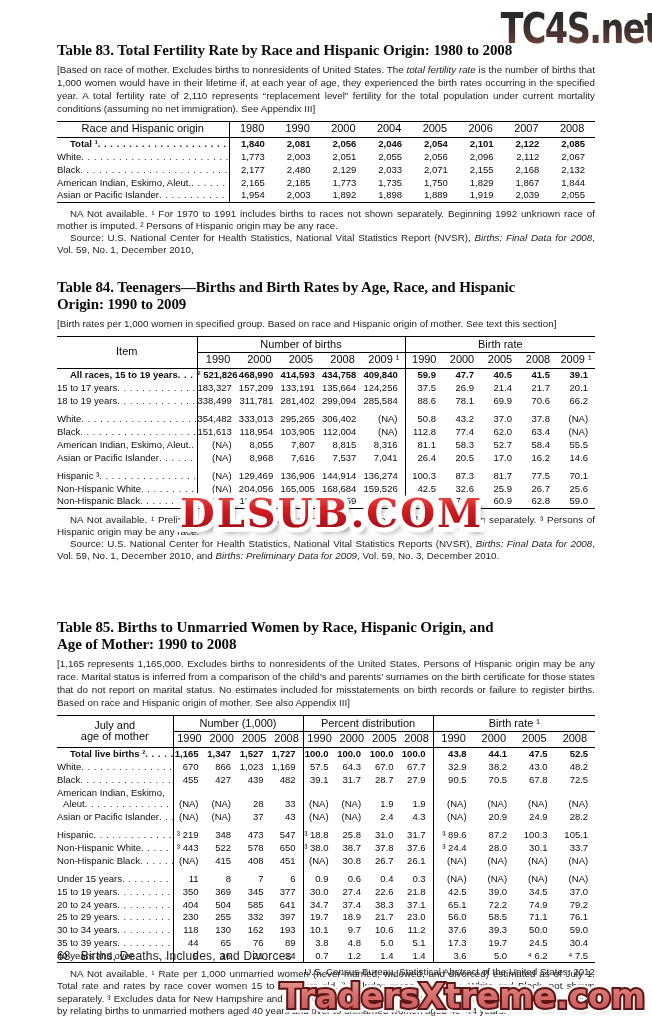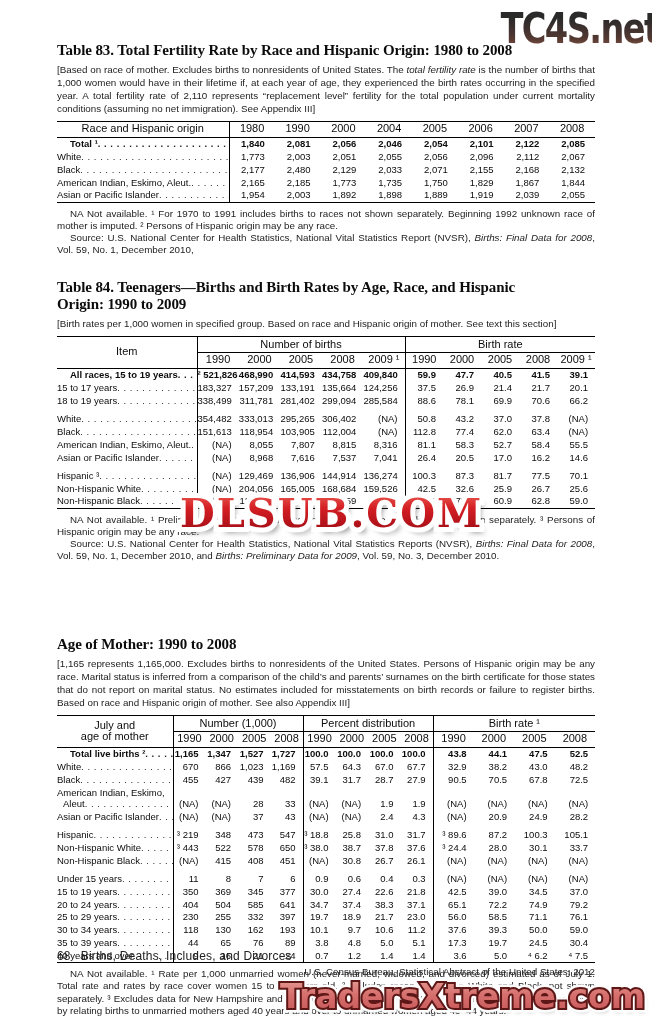--- a/index.html
+++ b/index.html
@@ -441,21 +441,21 @@
             </tr>
           </tbody>
       </table>
       <div class="notes" id="t84-notes">
           <p class="note"><span>NA Not available. ¹ Preliminary data. ² Includes races other than White and Black, not shown separately. ³ Persons of Hispanic origin may be any race.</span></p>
           <p class="note"><span>Source:  U.S. National Center for Health Statistics, National Vital Statistics Reports (NVSR), </span><span class="it">Births: Final Data for 2008</span><span>, Vol. 59, No. 1, December 2010, and </span><span class="it">Births: Preliminary Data for 2009</span><span>, Vol. 59, No. 3, December 2010.</span></p>
         </div>
     </div>
 
     <div class="sec sec-85">
-      <div class="tbl-title"><br><span>Age of Mother: 1990 to 2008</span></div>
+      <div class="tbl-title"><span>Table 85. Births to Unmarried Women by Race, Hispanic Origin, and</span><br><span>Age of Mother: 1990 to 2008</span></div>
       <div class="bracket">[1,165 represents 1,165,000. Excludes births to nonresidents of the United States. Persons of Hispanic origin may be any race. Marital status is inferred from a comparison of the child’s and parents’ surnames on the birth certificate for those states that do not report on marital status. No estimates included for misstatements on birth records or failure to register births. Based on race and Hispanic origin of mother. See also Appendix III]</div>
 
       <table id="t85" class="t85">
         <colgroup>
           <col style="width:116px">
           <col style="width:32.5px">
             <col style="width:32.5px">
             <col style="width:32.5px">
             <col style="width:32.5px">
           <col style="width:32.5px">

